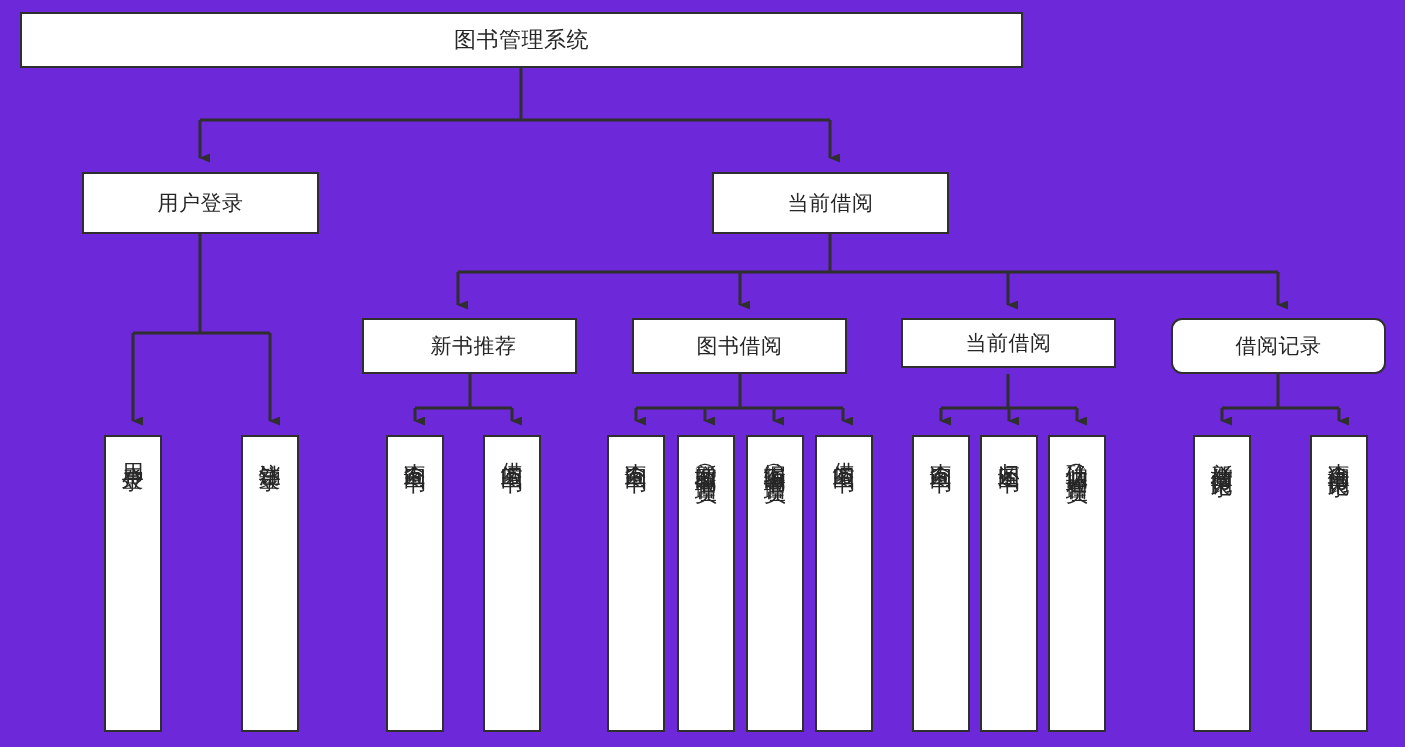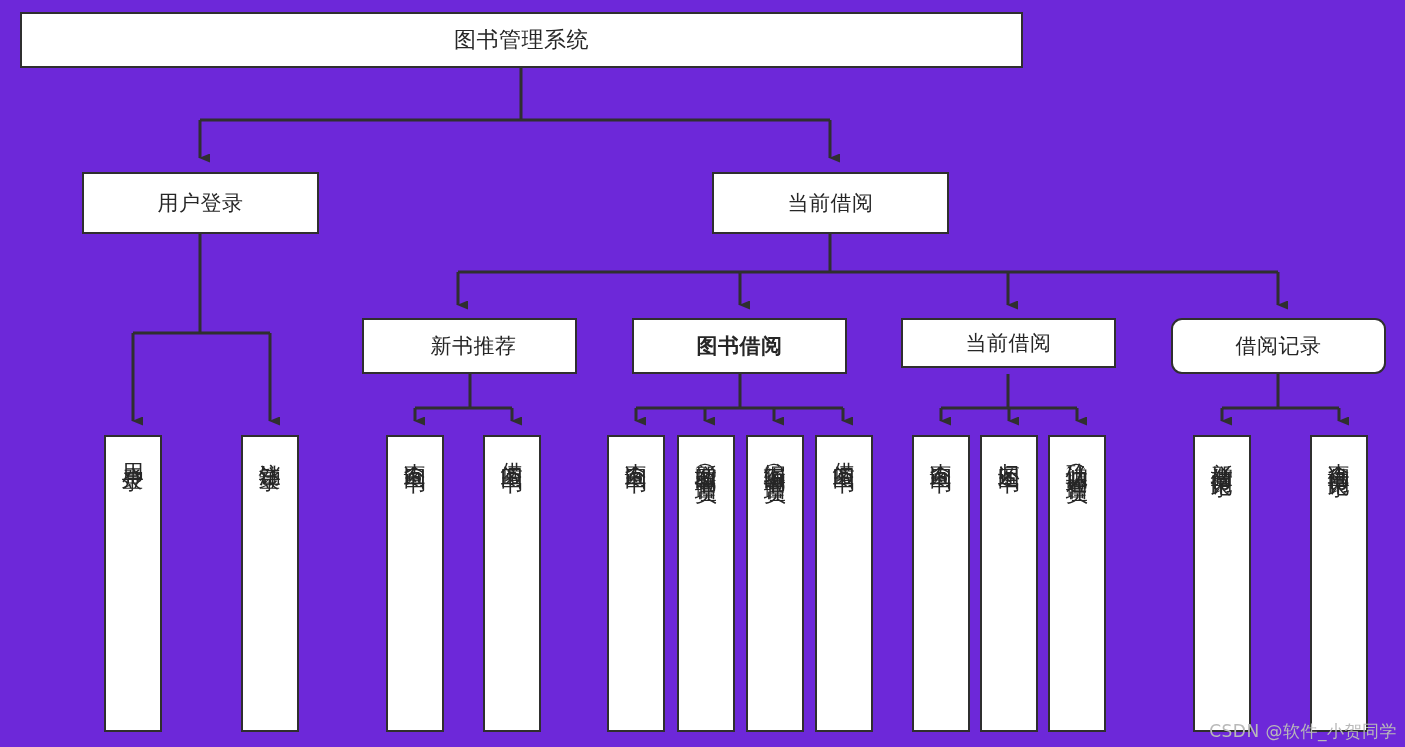--- a/index.html
+++ b/index.html
@@ -136,21 +136,21 @@
   </div>
 
   <div class="node horiz" style="left:712px;top:172px;width:237px;height:62px;">
     <span class="label">当前借阅</span>
   </div>
 
   <div class="node horiz" style="left:362px;top:318px;width:215px;height:56px;padding-left:8px;">
     <span class="label">新书推荐</span>
   </div>
 
-  <div class="node horiz" style="left:632px;top:318px;width:215px;height:56px;font-weight:bold;">
+  <div class="node horiz" style="left:632px;top:318px;width:215px;height:56px;">
     <span class="label">图书借阅</span>
   </div>
 
   <div class="node horiz" style="left:901px;top:318px;width:215px;height:50px;">
     <span class="label">当前借阅</span>
   </div>
 
   <div class="node horiz" style="left:1171px;top:318px;width:215px;height:56px;border-radius:11px;">
     <span class="label">借阅记录</span>
   </div>
@@ -200,15 +200,14 @@
   </div>
 
   <div class="node vert" style="left:1193px;top:435px;width:58px;height:297px;">
     <span class="label">新增借阅记录</span>
   </div>
 
   <div class="node vert" style="left:1310px;top:435px;width:58px;height:297px;">
     <span class="label">查询借阅记录</span>
   </div>
 
-  <div id="watermark">CSDN @软件_小贺同学</div>
 
 </div>
 
 </body></html>

